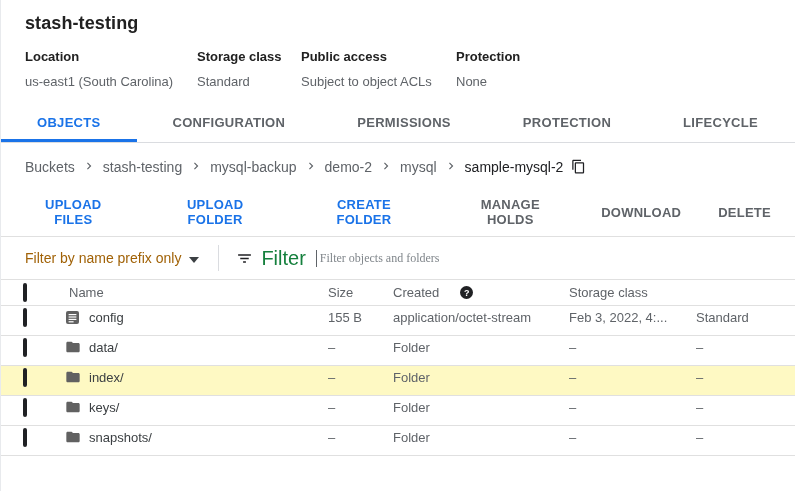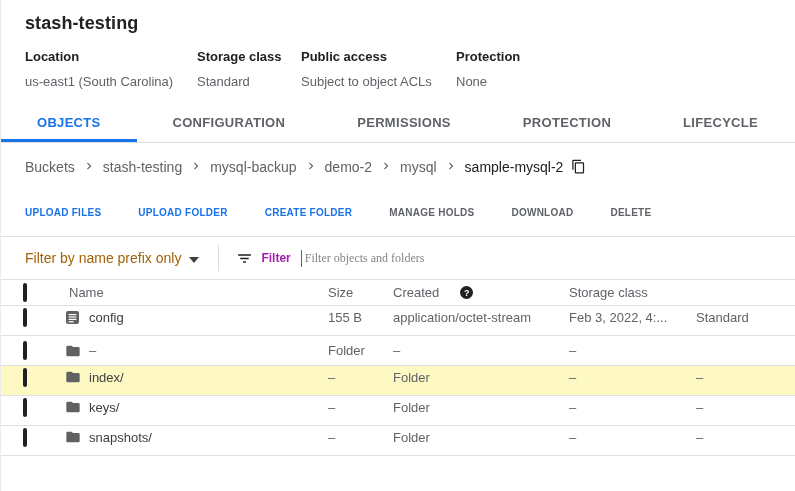--- a/index.html
+++ b/index.html
@@ -59,42 +59,42 @@
     display: flex;
     align-items: center;
     gap: 9px;
     padding: 0 10px;
     margin-top: 24px;
     height: 18px;
   }
   .act-btn {
     border: none; background: none;
     font-family: inherit;
-    font-size: 10px;
+    font-size: 13px;
     font-weight: 700;
     letter-spacing: .25px;
     padding: 0 14px;
     color: #1a73e8;
     cursor: pointer;
   }
   .act-btn.disabled { color: #5f6368; cursor: default; }
 
   
   .filterbar {
     display: flex;
     align-items: center;
     margin-top: 15px;
     height: 43px;
     border-top: 1px solid #e0e0e0;
     padding: 0 24px;
   }
   .scope { display: flex; align-items: center; gap: 8px; cursor: pointer; }
   .scope-label { font-size: 14px; color: #a16207; }
   .vdiv { width: 1px; height: 26px; background: #dadce0; margin: 0 17px 0 19px; }
-  .filter-word { font-size: 12px; font-weight: 700; color: #a21caf; margin: 0 10px 0 8px; }
+  .filter-word { font-size: 20px; font-weight: 400; color: #15803d; margin: 0 10px 0 8px; }
   .caret-bar { width: 1px; height: 17px; background: #5f6368; margin-right: 3px; }
   .filter-input {
     flex: 1;
     border: none; outline: none;
     font-family: Liberation Serif, serif;
     font-size: 12px;
     color: #7f1d1d;
     background: transparent;
   }
   .filter-input::placeholder { color: #80868b; }
@@ -255,20 +255,21 @@
   <div></div>
 </div>
 
 <div class="tbl-row data-row">
   <div><span class="cb"></span></div>
   <span class="obj-icon">
     <svg width="16" height="16" viewBox="0 0 24 24">
         <path d="M10 4H4c-1.1 0-2 .9-2 2v12c0 1.1.9 2 2 2h16c1.1 0 2-.9 2-2V8c0-1.1-.9-2-2-2h-8l-2-2z" fill="#616161"></path>
       </svg>
   </span>
+  <div class="cell-name">data/</div>
   <div class="cell-muted">–</div>
   <div class="cell-muted">Folder</div>
   <div class="cell-muted">–</div>
   <div class="cell-muted">–</div>
   <div></div>
 </div>
 
 <div class="tbl-row data-row hover">
   <div><span class="cb"></span></div>
   <span class="obj-icon">

